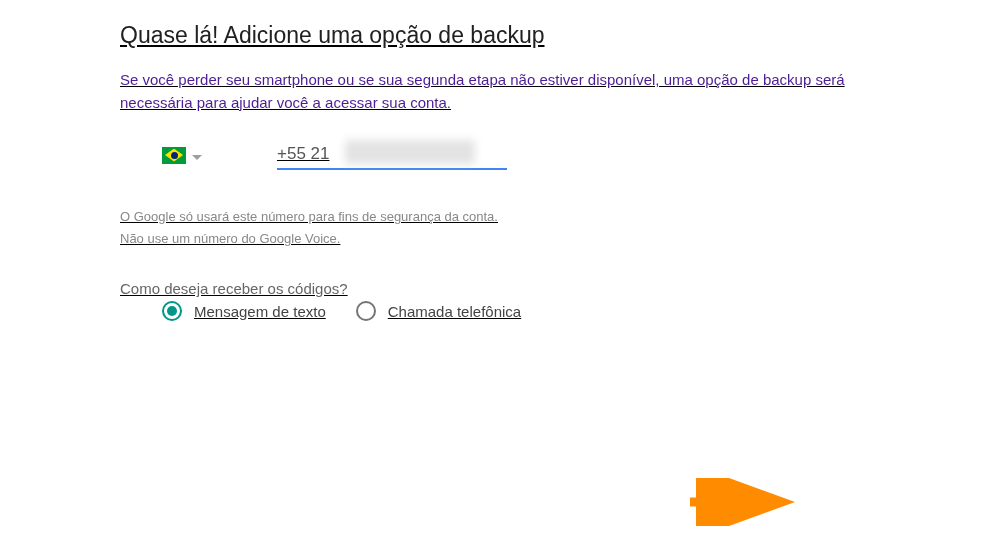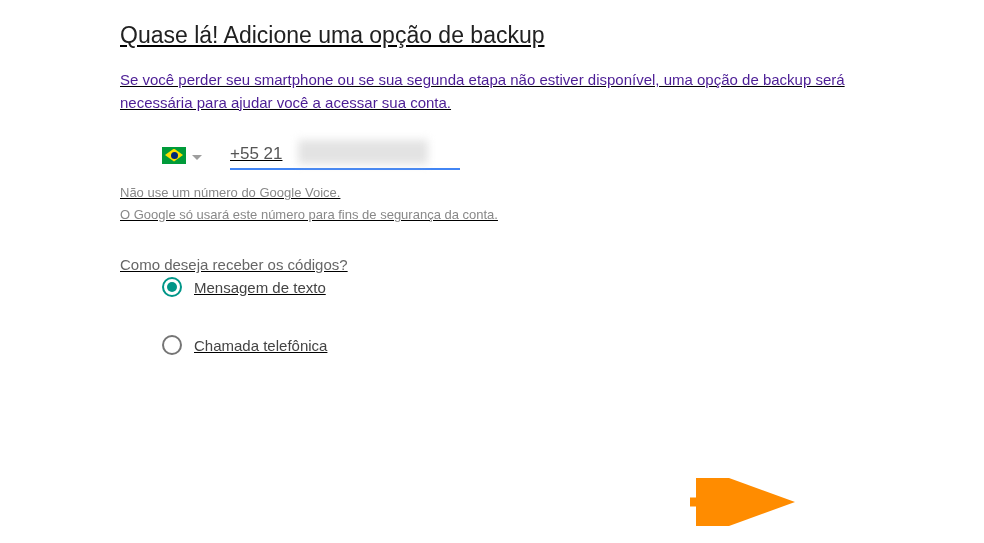--- a/index.html
+++ b/index.html
@@ -23,22 +23,23 @@
     }
     .description {
       font-size: 15px;
       color: #4c1d95;
       line-height: 1.5;
       margin-bottom: 26px;
     }
     .phone-row {
       display: flex;
       align-items: center;
-      margin-bottom: 12px;
+      margin-bottom: 36px;
       padding-left: 42px;
+      gap: 47px;
     }
     .flag-dropdown {
       display: flex;
       align-items: center;
       cursor: pointer;
     }
     .flag {
       width: 24px;
       height: 17px;
       position: relative;
@@ -96,24 +97,23 @@
       line-height: 1.7;
       margin-bottom: 30px;
     }
     .question {
       font-size: 15px;
       color: #666;
       margin-bottom: 4px;
     }
     .radio-group {
       display: flex;
-      gap: 38px;
+      gap: 30px;
       margin-bottom: 34px;
       padding-left: 42px;
-      flex-direction: column;
     }
     .radio-item {
       display: flex;
       align-items: center;
       gap: 12px;
       cursor: pointer;
     }
     .radio-circle {
       width: 20px;
       height: 20px;
@@ -182,22 +182,22 @@
           </svg>
       </span>
     </div>
     <div class="blurred">
       <span class="blurred-text">+55 21</span>
       <span class="blur-mask"></span>
     </div>
   </div>
 
   <div class="disclaimer">
+    <div>O Google só usará este número para fins de segurança da conta.</div>
     <div>Não use um número do Google Voice.</div>
-    <div>O Google só usará este número para fins de segurança da conta.</div>
   </div>
 
   <p class="question">Como deseja receber os códigos?</p>
 
   <div class="radio-group">
     <div class="radio-item">
       <span class="radio-circle selected">
         <span class="radio-inner"></span>
       </span>
       <span class="radio-label">Mensagem de texto</span>

